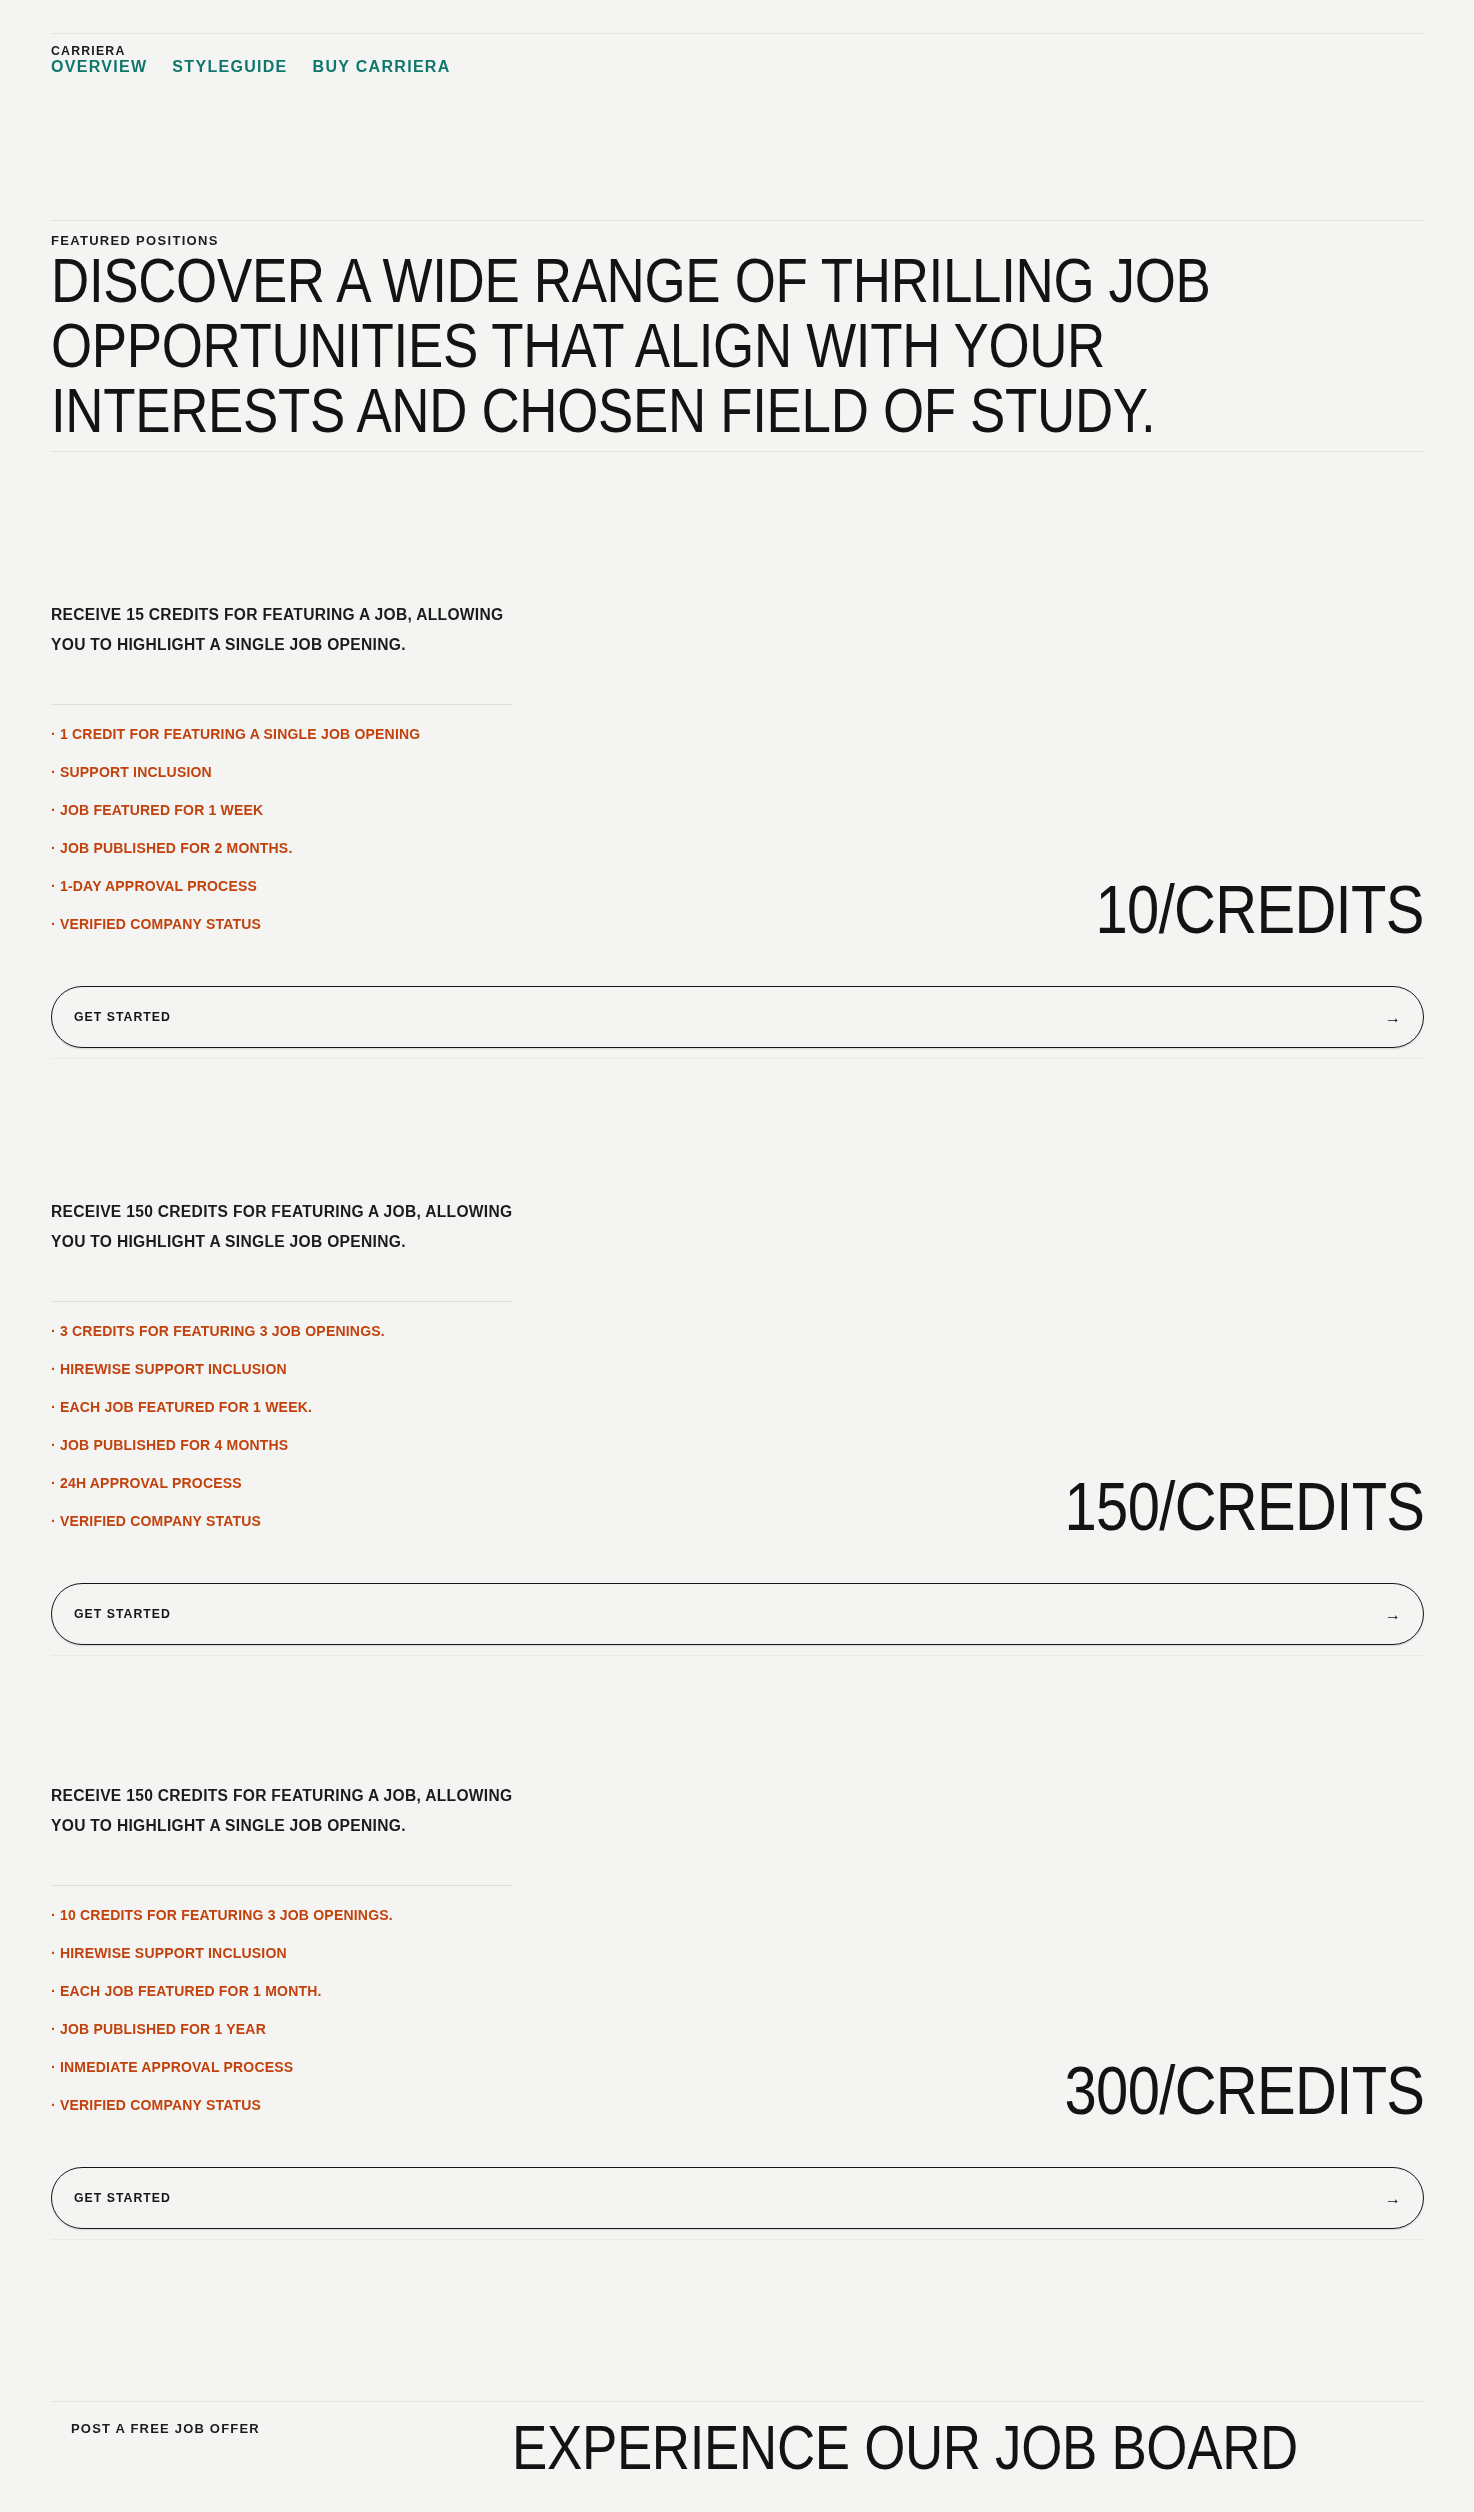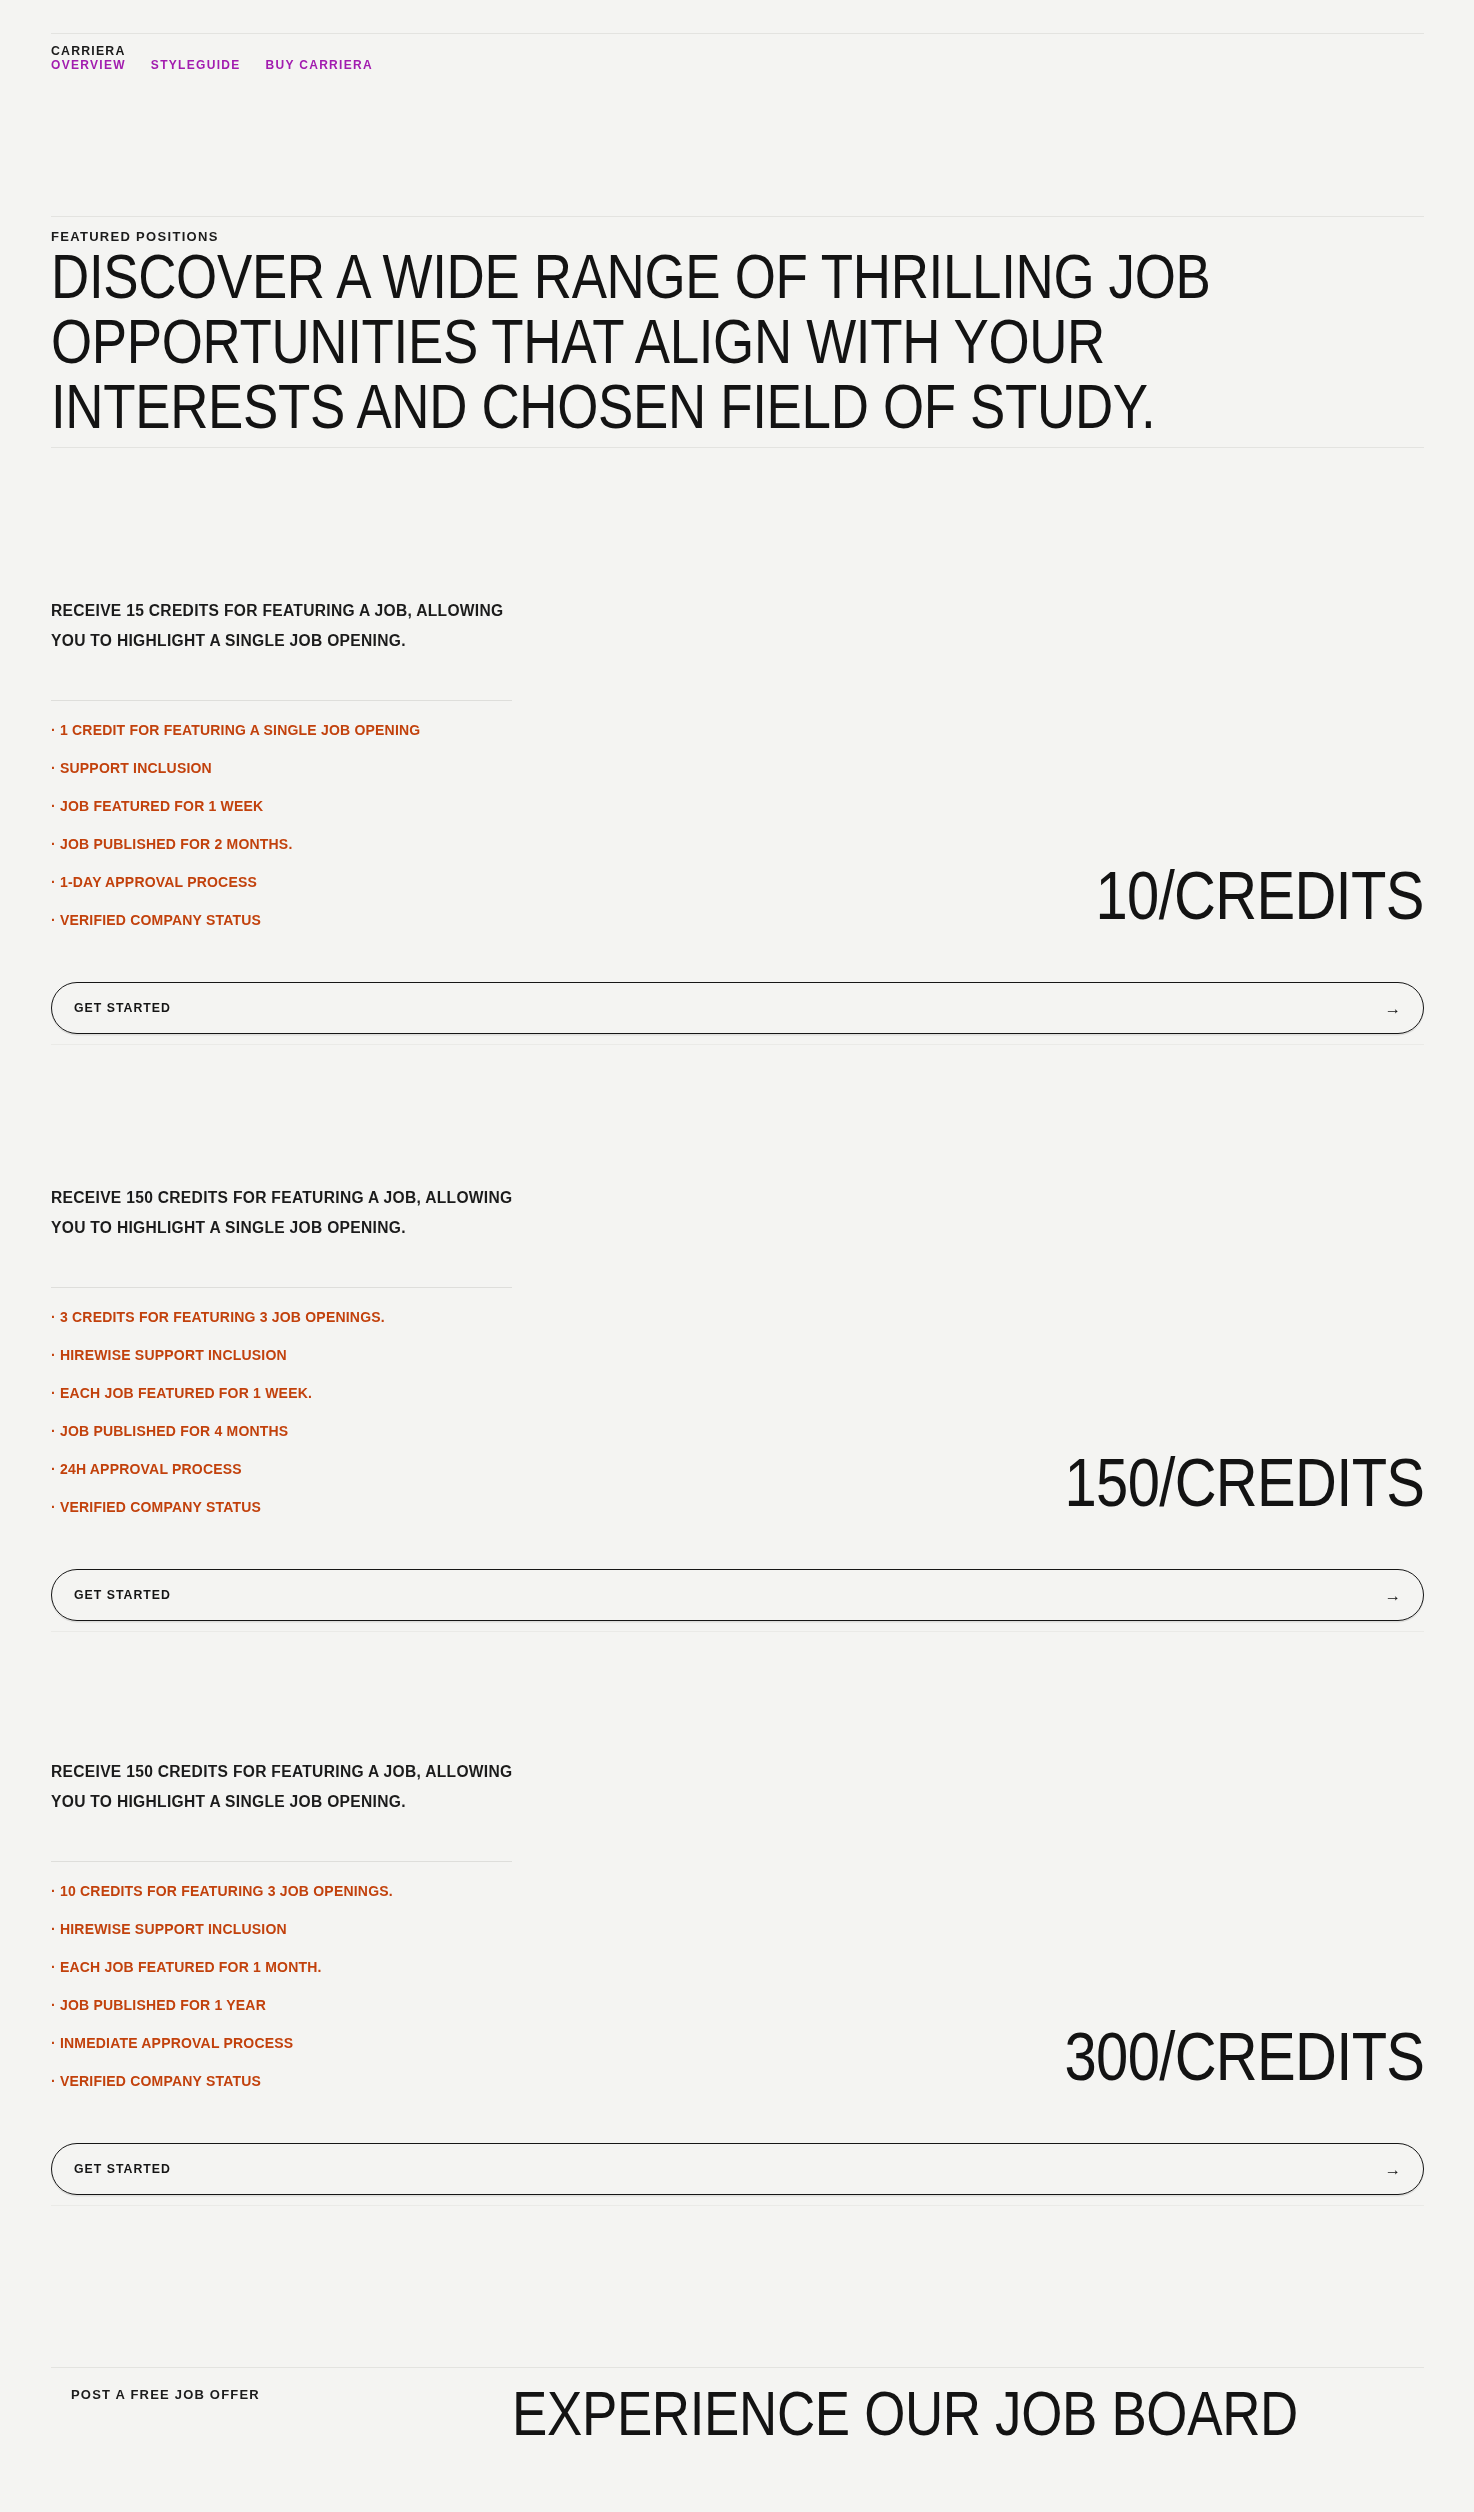--- a/index.html
+++ b/index.html
@@ -24,22 +24,22 @@
     justify-content: space-between;
     align-items: flex-start;
     flex-direction: column;
   }
   .brand {
     font-size: 12.3px; font-weight: 700; letter-spacing: 1.2px;
     color: #1a1a1a; cursor: pointer;
   }
   .nav { display: flex; gap: 25px; }
   .nav-item {
-    font-size: 12px; font-weight: 600; letter-spacing: 1.3px;
-    color: #a21caf; cursor: pointer; text-decoration: none;
+    font-size: 16px; font-weight: 600; letter-spacing: 1.3px;
+    color: #0f766e; cursor: pointer; text-decoration: none;
   }
 
   .rule-a { margin-top: 144px; }
   .section-label {
     margin-top: 12.3px;
     font-size: 13px; font-weight: 600; letter-spacing: 1.3px;
     color: #1c1c1c;
   }
 
   
@@ -72,21 +72,21 @@
   }
   .plan-price {
     position: absolute; right: 0; bottom: 115px;
     font-size: 69px; font-weight: 400; line-height: 69px;
     letter-spacing: -0.8px; white-space: nowrap;
     transform: scaleX(0.84); transform-origin: 100% 100%;
     color: #131313;
   }
   .cta-button {
     margin-top: 43px;
-    width: 100%; height: 52px;
+    width: 100%; height: 62px;
     display: flex; align-items: center; justify-content: space-between;
     padding: 0 22px;
     background: transparent;
     border: 1.6px solid #161616;
     border-radius: 822px;
     box-shadow: 0 1.6px 0 rgba(20,20,20,0.10);
     cursor: pointer;
     font-family: inherit;
   }
   .cta-label {

